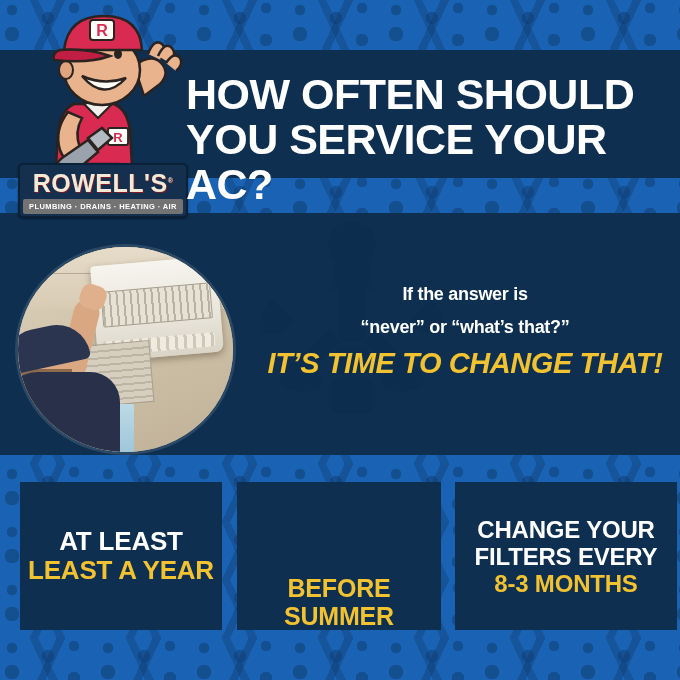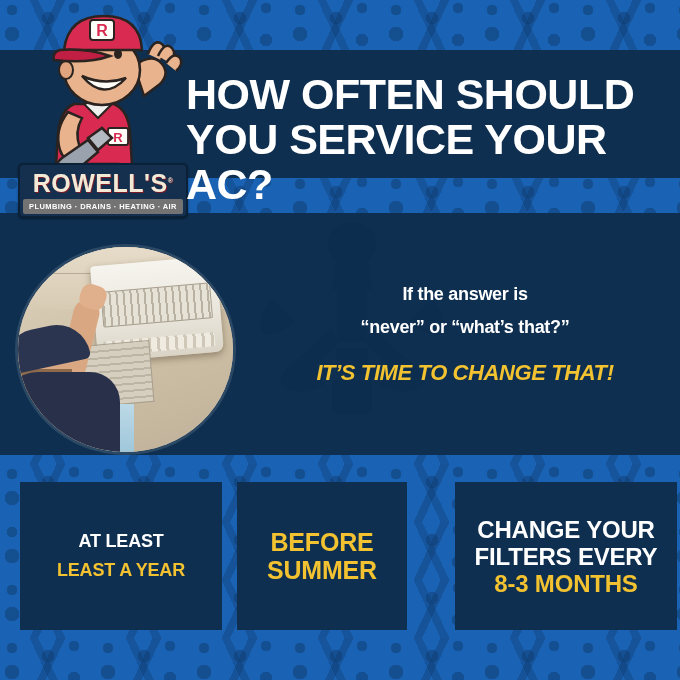--- a/index.html
+++ b/index.html
@@ -149,45 +149,45 @@
   .mid-copy{
     position:absolute;left:260px;top:278px;width:410px;text-align:center;
   }
   .mid-l1,.mid-l2{
     color:#ffffff;font-weight:bold;font-size:18px;line-height:33px;
     letter-spacing:-.3px;
     font-family:"Liberation Sans",sans-serif;
   }
   .mid-l3{
     color:#f2c230;font-weight:bold;font-style:italic;
-    font-size:22px;line-height:34px;letter-spacing:-.4px;
+    font-size:29px;line-height:34px;letter-spacing:-.4px;
     font-family:"Liberation Sans Narrow","Liberation Sans",sans-serif;
-    margin-top:12px;
+    margin-top:2px;
   }
 
   
   .cards{position:absolute;left:0;top:482px;width:680px;height:150px;}
   .card{
     position:absolute;top:0;height:148px;background:#0e2f50;
     display:flex;align-items:center;justify-content:center;
     text-align:center;
   }
   #card-1{left:20px;width:202px;}
-  #card-2{left:237px;width:170px;}
+  #card-2{left:237px;width:204px;align-items:flex-end;}
   #card-3{left:455px;width:222px;}
   .card-inner{padding:0 8px;width:100%;}
   .cline{
     display:block;
     font-family:"Liberation Sans Narrow","Liberation Sans",sans-serif;
     font-weight:bold;
     font-size:25px;line-height:27px;letter-spacing:-.2px;
   }
   .cw{color:#ffffff;}
   .cy{color:#f2c230;}
-  #card-1 .cline{font-size:18px;line-height:29px;}
+  #card-1 .cline{font-size:26px;line-height:29px;}
   #card-2 .cline{font-size:25px;line-height:28px;}
   #card-3 .cline{font-size:24px;line-height:27px;}
 </style>
 </head>
 <body>
 
 <div id="poster">
 
   <div class="pattern-bg"></div>
 

